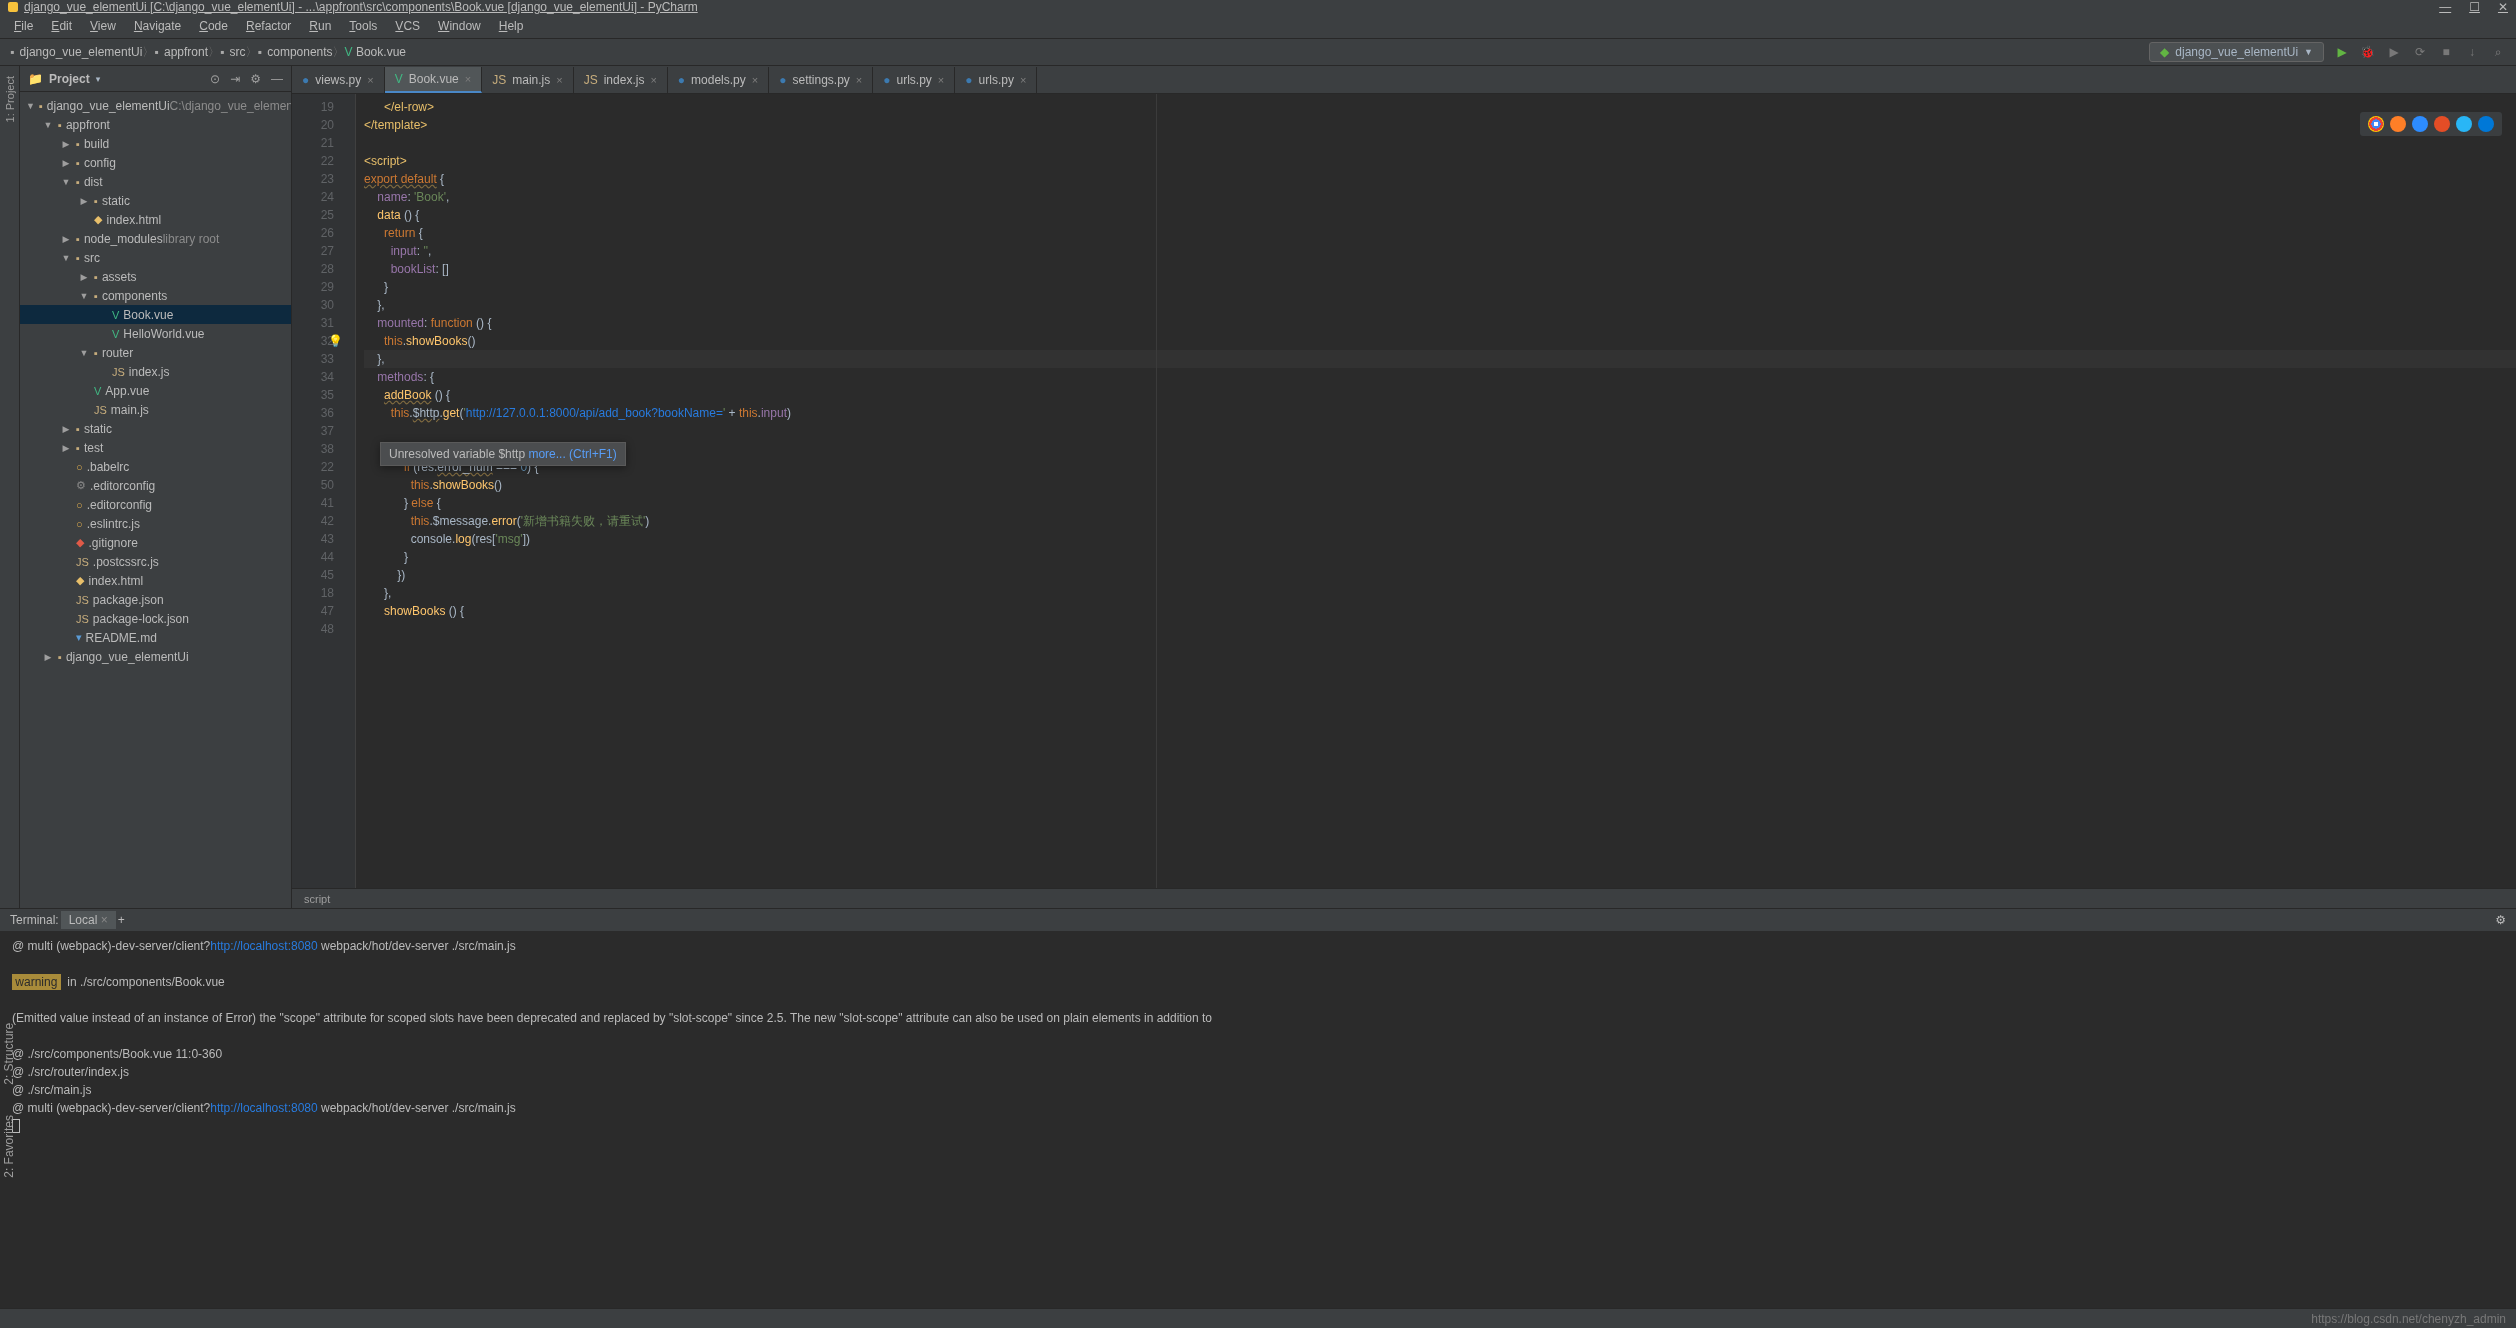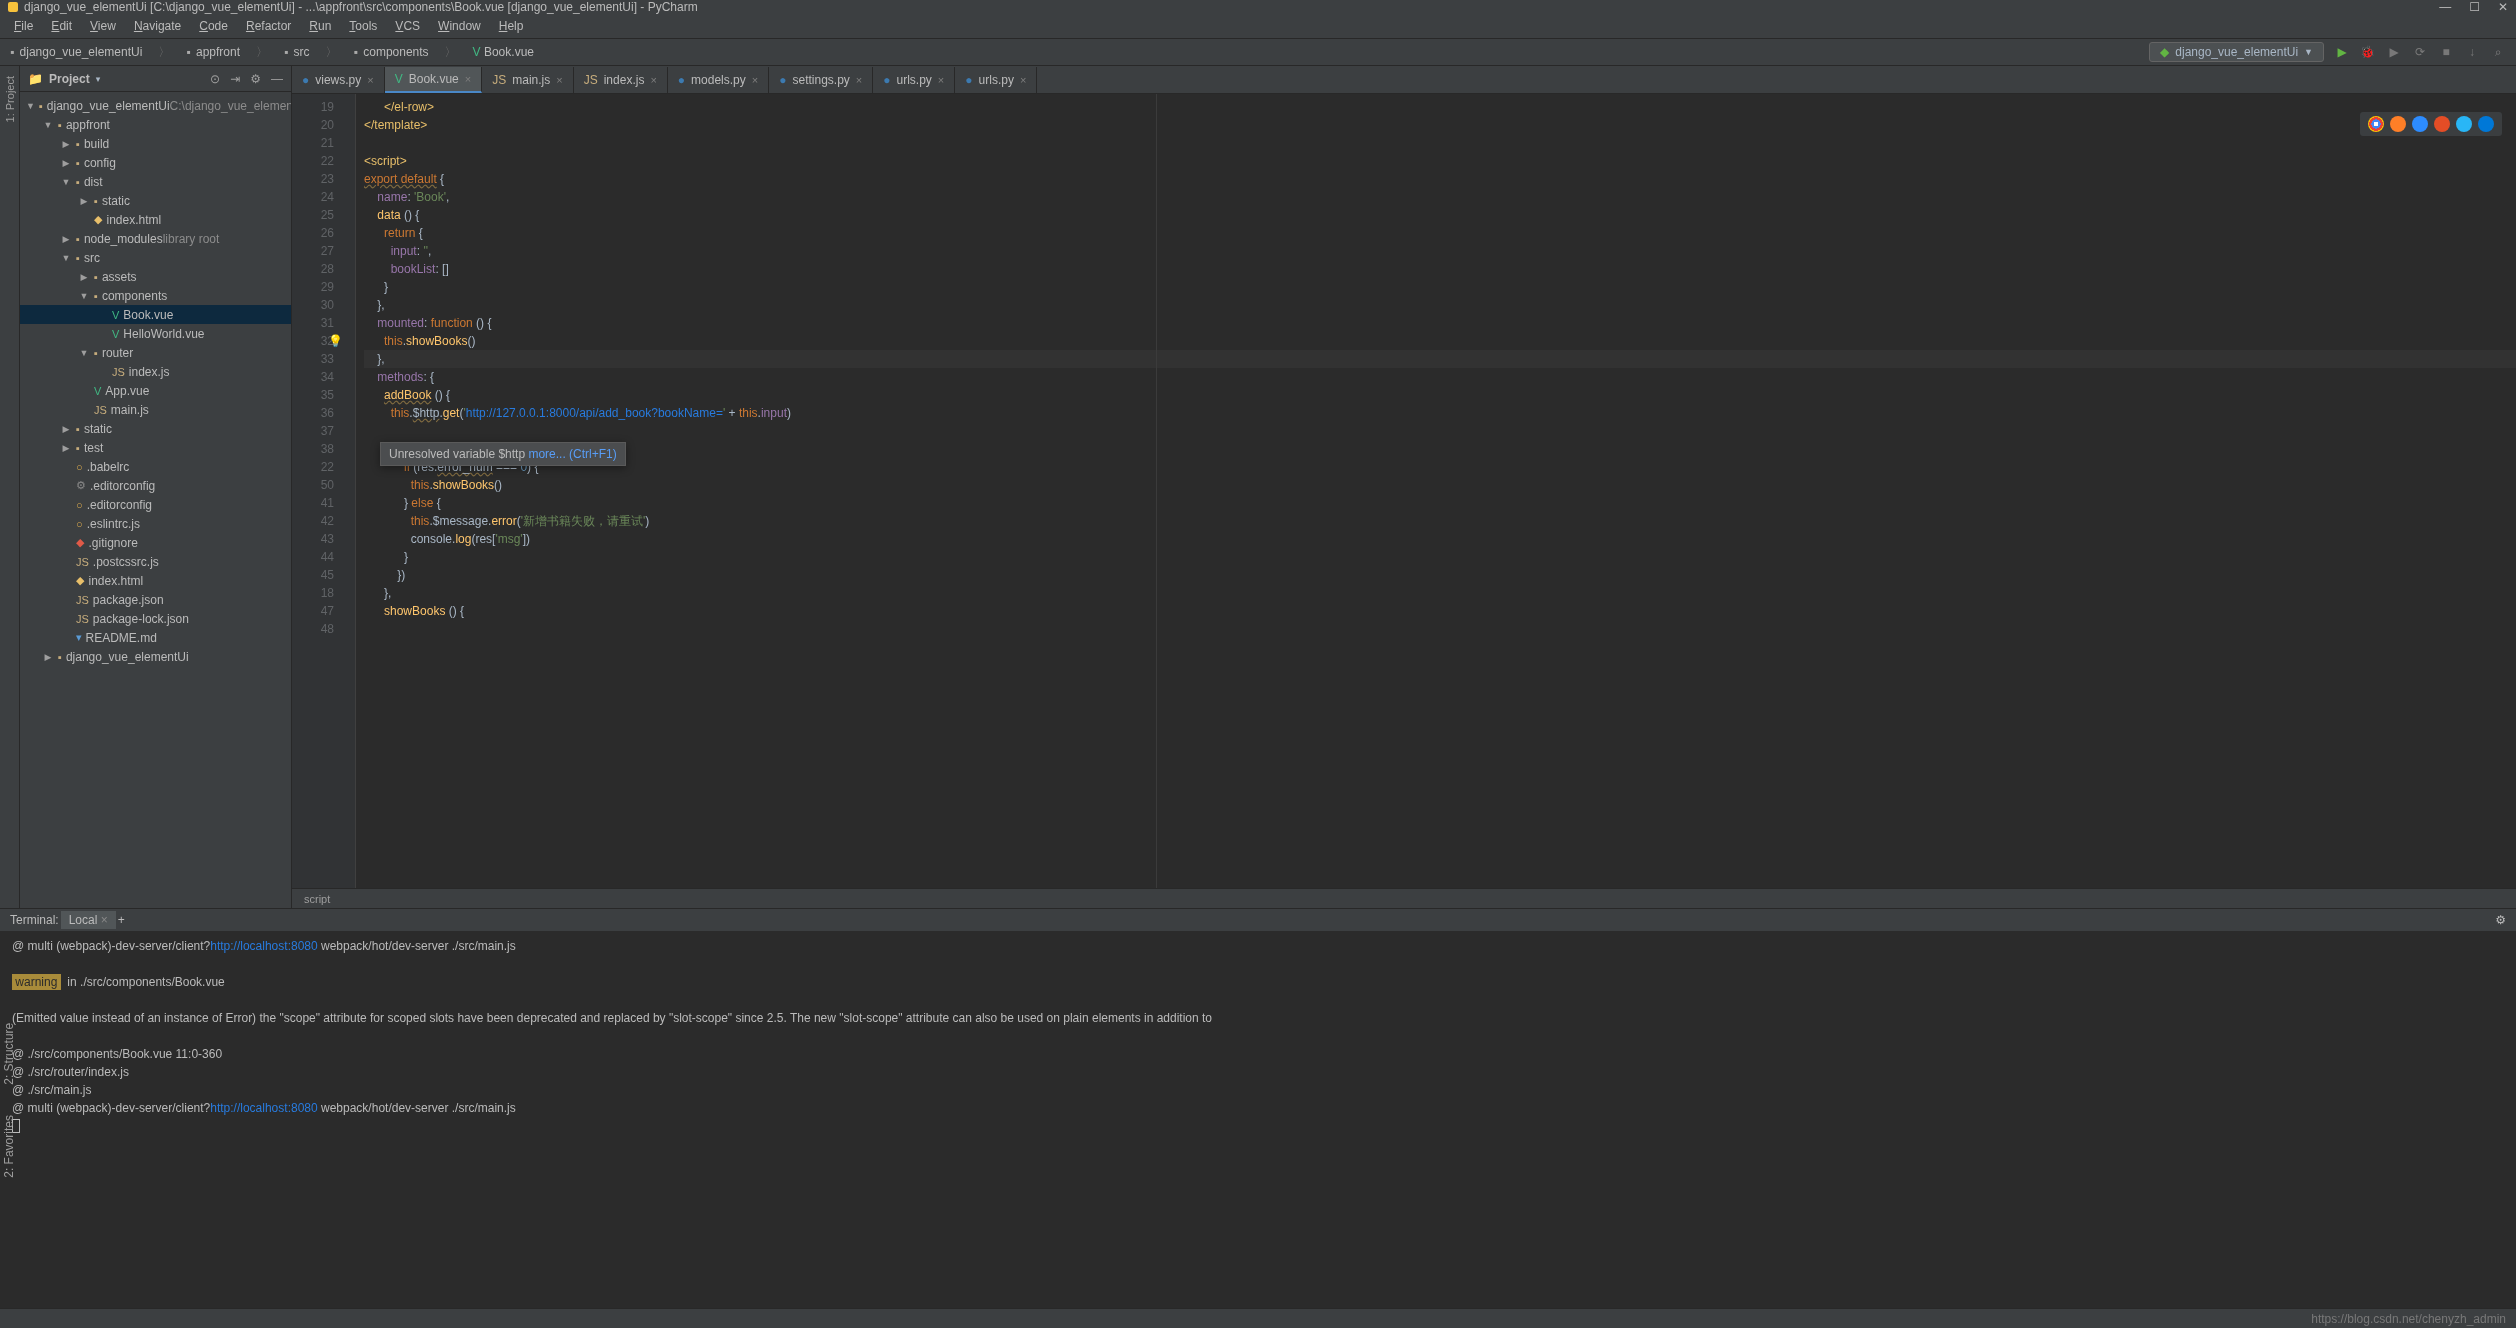--- a/index.html
+++ b/index.html
@@ -1,32 +1,32 @@
 <!DOCTYPE html>
 <html><head>
 <meta charset="utf-8">
 <style>
 * { margin: 0; padding: 0; box-sizing: border-box; font-family: "Segoe UI", Arial, sans-serif; font-size: 12px; }
 body { background: #2b2b2b; color: #a9b7c6; overflow: hidden; width: 2516px; height: 1328px; transform-origin: top left; }
 .window { display: flex; flex-direction: column; height: 100%; }
 
 
-.titlebar { height: 14px; background: #3c3f41; display: flex; padding: 0 8px; color: #bbbbbb; font-size: 11px; justify-content: space-between; }
+.titlebar { height: 14px; background: #3c3f41; display: flex; padding: 0 8px; color: #bbbbbb; font-size: 11px; justify-content: space-between; text-decoration: underline; }
 .titlebar-left { display: flex; align-items: center; gap: 6px; }
 .pc-icon { width: 10px; height: 10px; background: #f7c23c; border-radius: 2px; }
 .win-controls { display: flex; gap: 18px; font-size: 12px; }
 
 
 .menubar { height: 24px; background: #3c3f41; display: flex; align-items: center; padding: 0 6px; gap: 2px; }
 .menubar span { padding: 2px 8px; color: #bbbbbb; cursor: pointer; }
 .menubar span u { text-decoration: underline; }
 
 
 .navbar { height: 28px; background: #3c3f41; display: flex; align-items: center; padding: 0 10px; border-top: 1px solid #282828; border-bottom: 1px solid #282828; }
-.breadcrumb { display: flex; align-items: center; gap: 16px; color: #bbbbbb; }
+.breadcrumb { display: flex; align-items: center; gap: 0; color: #bbbbbb; }
 .breadcrumb .sep { color: #6e6e6e; }
 .breadcrumb .folder-icon { color: #aaa; margin-right: 2px; }
 .navbar-right { margin-left: auto; display: flex; align-items: center; gap: 10px; }
 .run-config { background: #4c5052; border: 1px solid #646464; padding: 2px 10px; border-radius: 3px; display: flex; align-items: center; gap: 6px; }
 .tri-down { font-size: 9px; }
 .run-icons { display: flex; gap: 10px; align-items: center; }
 .icon-btn { width: 16px; height: 16px; display: flex; align-items: center; justify-content: center; cursor: pointer; }
 .play { color: #62b543; }
 .bug { color: #62b543; }
 .grey { color: #787878; }

